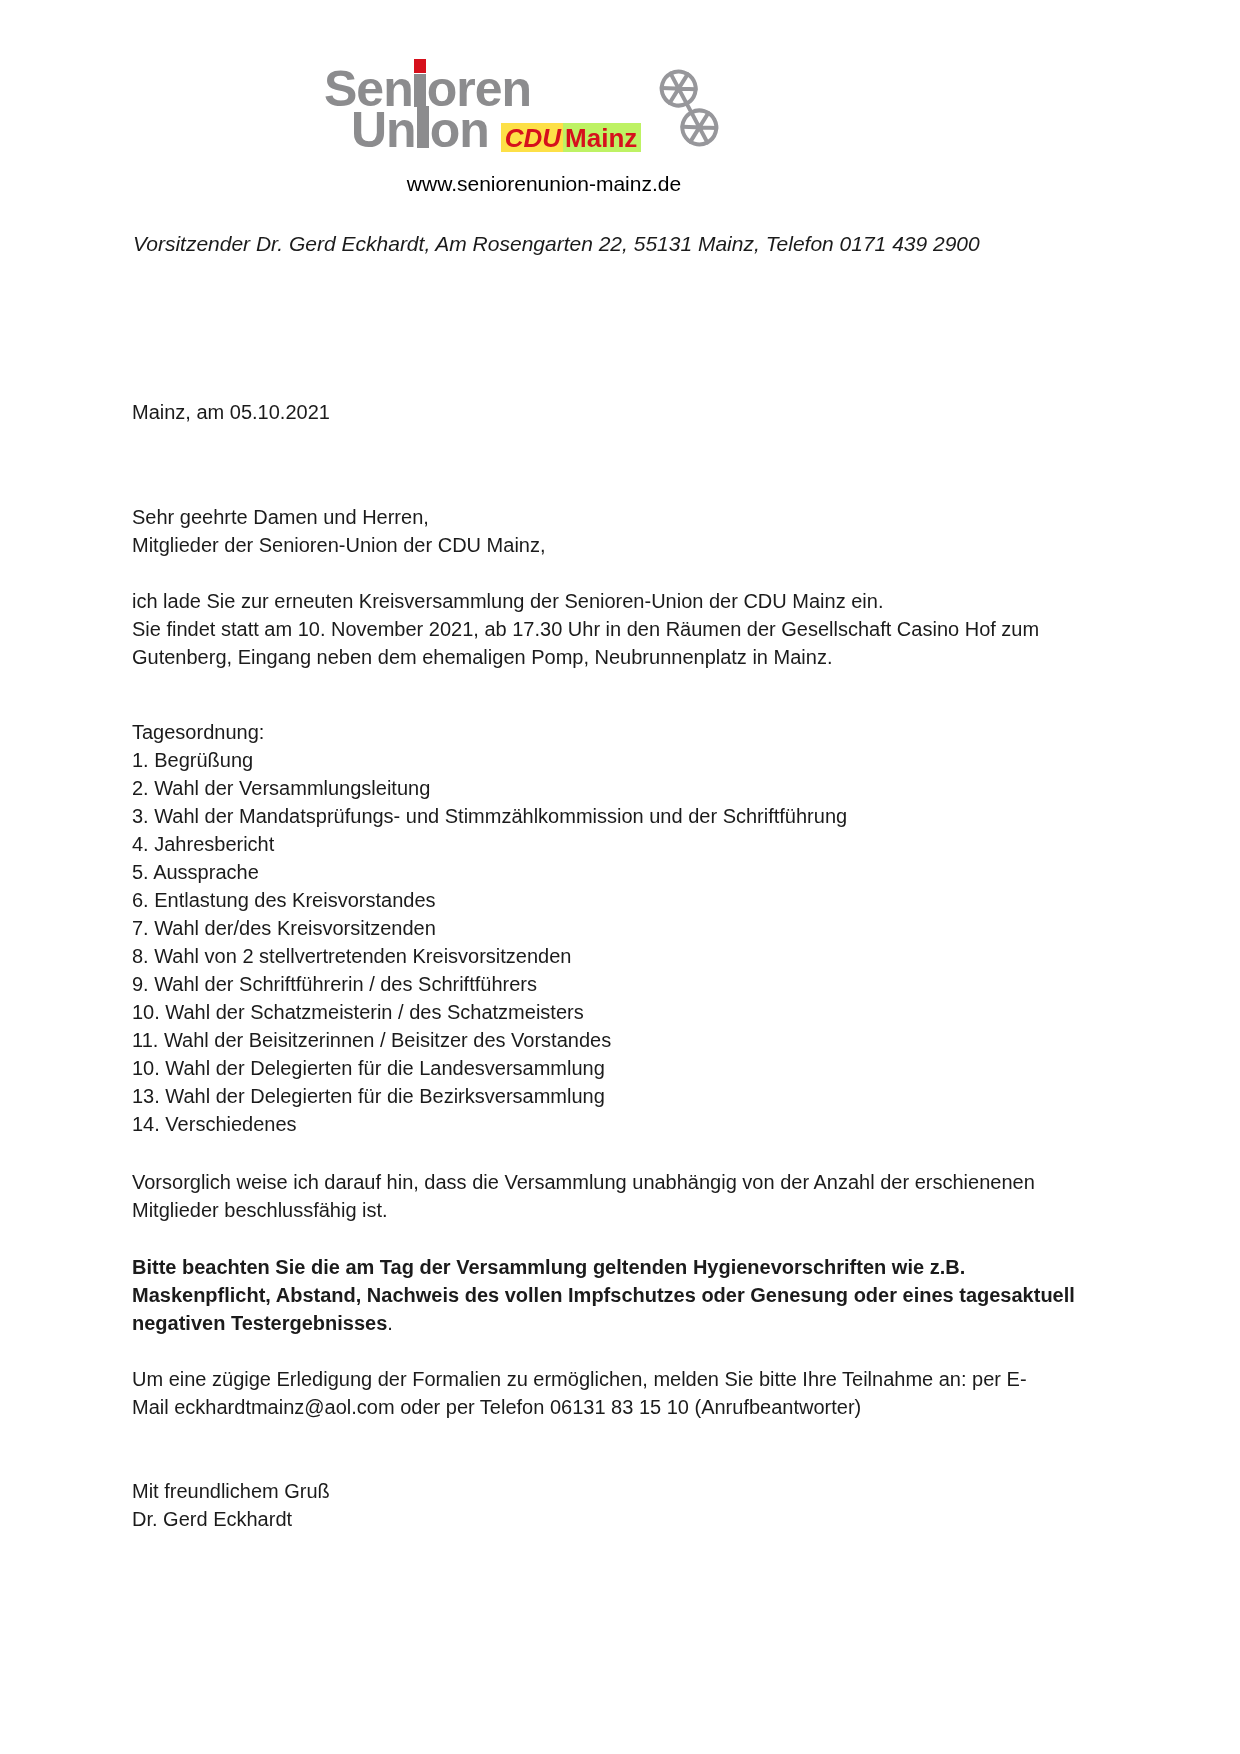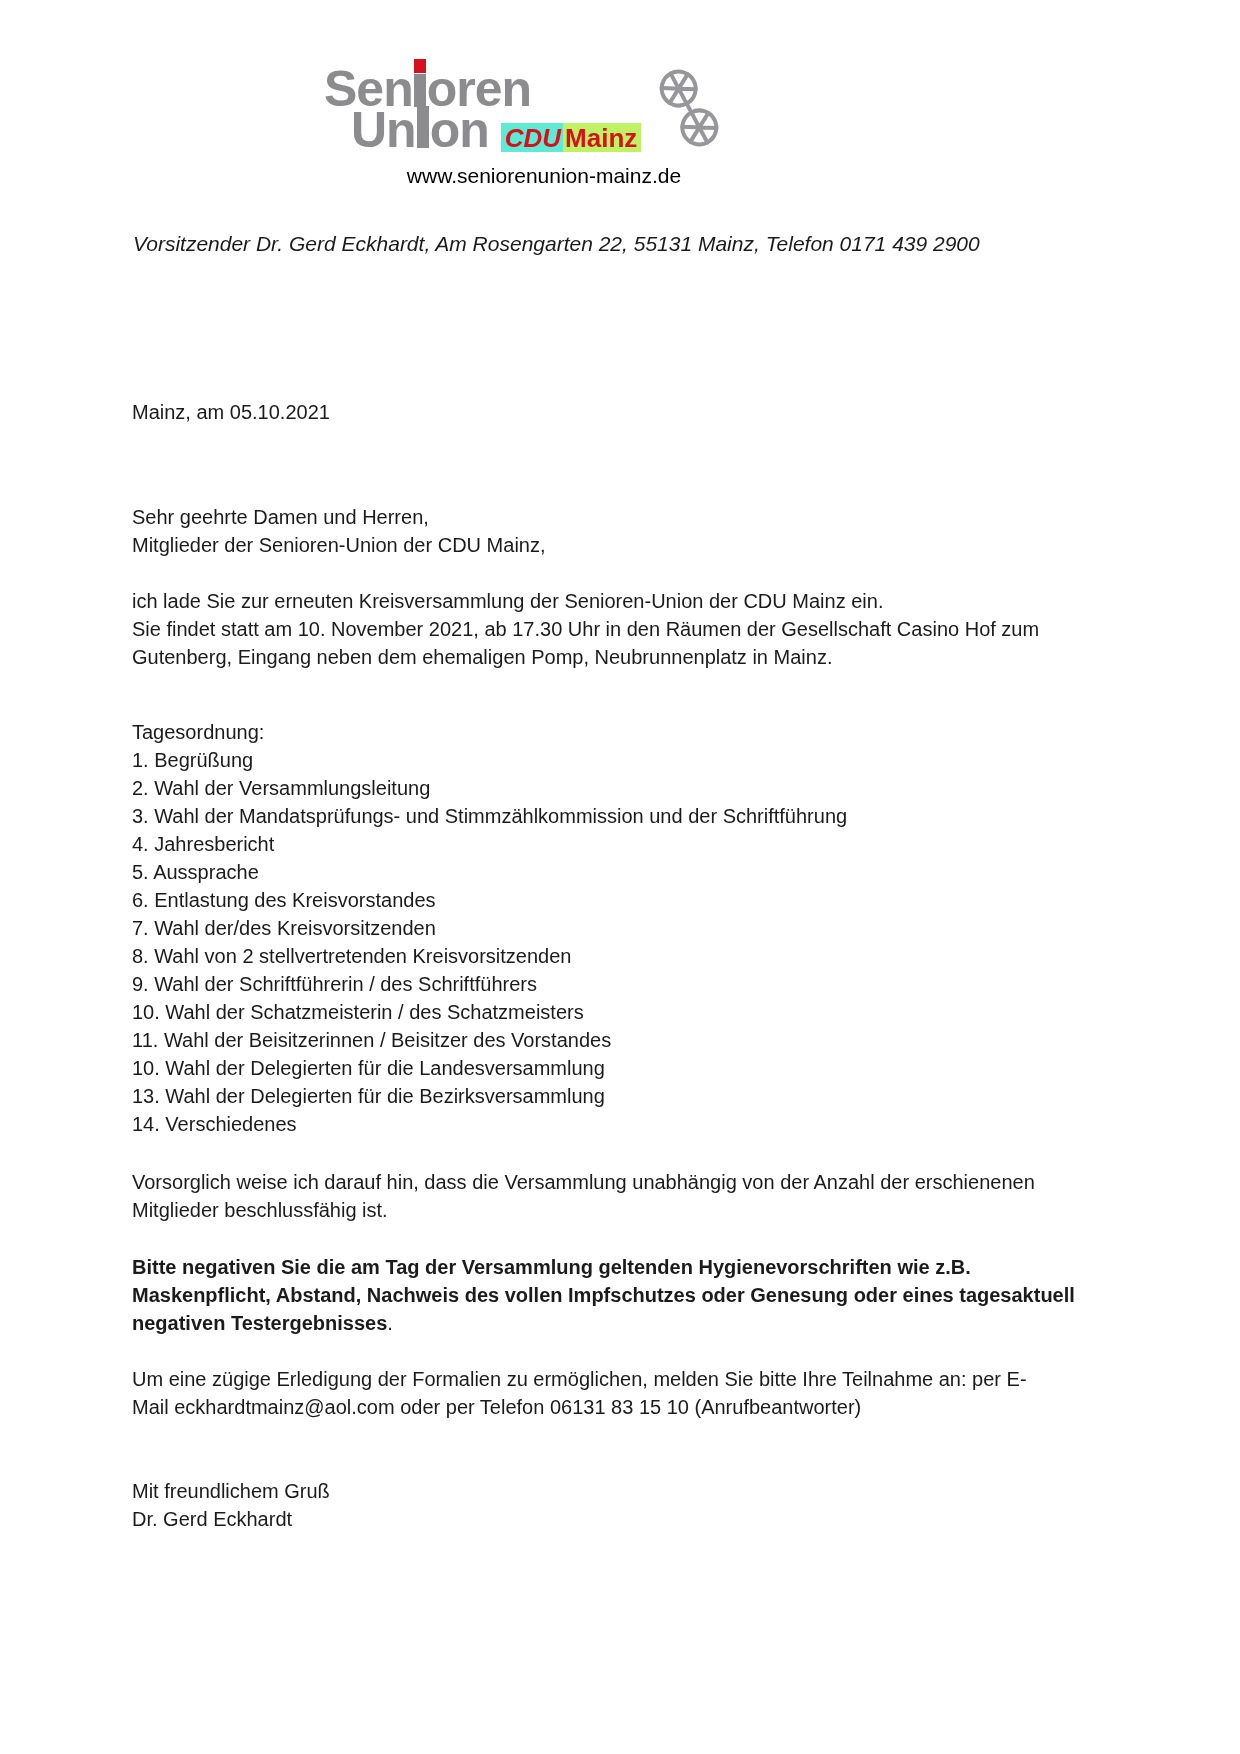--- a/index.html
+++ b/index.html
@@ -25,28 +25,28 @@
   }
   .g1::after { 
     content:""; position:absolute; left:1px; top:-31px; width:12px; height:33px; background:#8c8c8e;
   }
   .g2::after { 
     content:""; position:absolute; left:1px; top:-40px; width:12px; height:42px; background:#8c8c8e;
   }
   .cdu {
     font-size:26px; font-weight:800; font-style:italic;
     color:#d6101c; letter-spacing:0; margin-left:12px;
-    background:#5eead4; padding:2px 2px 1px 4px;
+    background:#fde047; padding:2px 2px 1px 4px;
   }
   .mainz {
     font-size:26px; font-weight:700; color:#d6101c; letter-spacing:0;
     background:#bef264; padding:2px 4px 1px 2px;
   }
   .rad { margin-left:16px; margin-top:-4px; flex:0 0 auto; }
-  .url { text-align:center; width:440px; margin-top:8px; font-size:21px; color:#000; }
+  .url { text-align:center; width:440px; margin-top:16px; font-size:21px; color:#000; }
 
   
   .contact { position:absolute; top:232px; left:133px; font-size:21px;font-style:italic; }
   .col { position:absolute; top:398px; left:132px; width:1000px; font-size:20px; line-height:28px; }
   .col p { margin:0; }
   .ln { display:block; }
   .sal { margin-top:77px !important; }
   .intro { margin-top:28px !important; }
   .agenda { margin-top:47px !important; }
   .agenda ul { list-style:none; margin:0; padding:0; }
@@ -126,21 +126,21 @@
         <li>14. Verschiedenes</li>
       </ul>
     </div>
 
     <p class="note">
       <span class="ln">Vorsorglich weise ich darauf hin, dass die Versammlung unabhängig von der Anzahl der erschienenen</span>
       <span class="ln">Mitglieder beschlussfähig ist.</span>
     </p>
 
     <p class="hygiene">
-      <span class="ln">Bitte negativen Sie die am Tag der Versammlung geltenden Hygienevorschriften wie z.B.</span>
+      <span class="ln">Bitte beachten Sie die am Tag der Versammlung geltenden Hygienevorschriften wie z.B.</span>
       <span class="ln">Maskenpflicht, Abstand, Nachweis des vollen Impfschutzes oder Genesung oder eines tagesaktuell</span>
       <span class="ln"><span>negativen Testergebnisses</span><span class="period">.</span></span>
     </p>
 
     <p class="request">
       <span class="ln">Um eine zügige Erledigung der Formalien zu ermöglichen, melden Sie bitte Ihre Teilnahme an: per E-</span>
       <span class="ln">Mail eckhardtmainz@aol.com oder per Telefon 06131 83 15 10 (Anrufbeantworter)</span>
     </p>
 
     <p class="closing">

